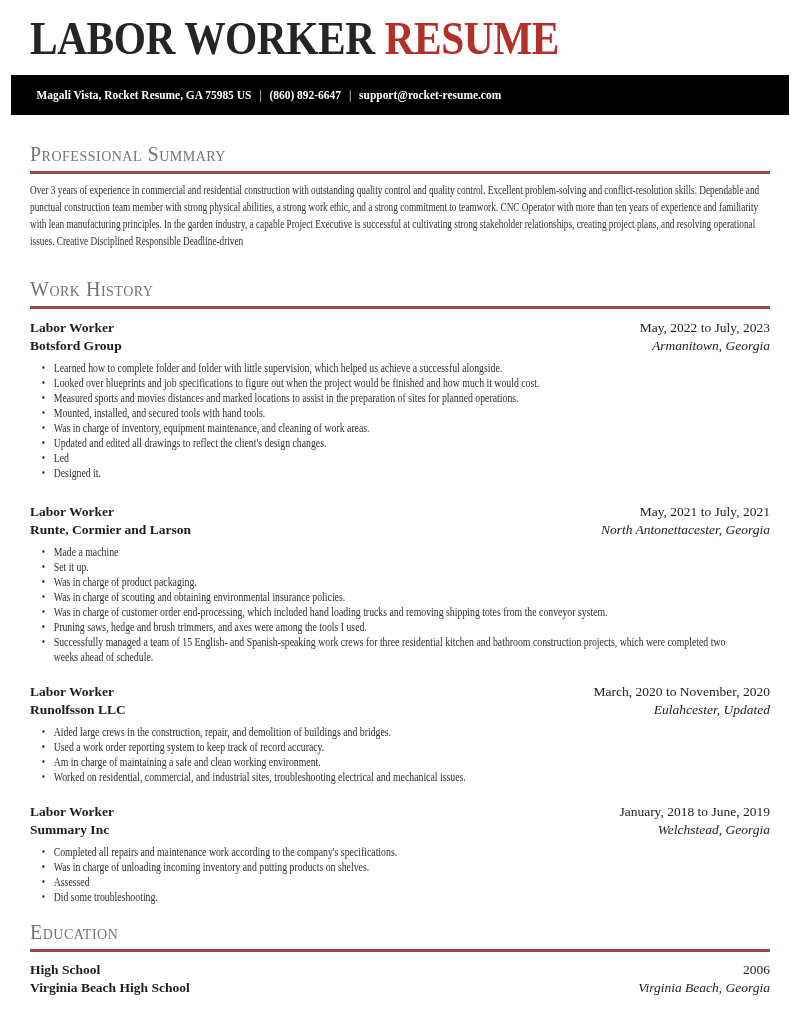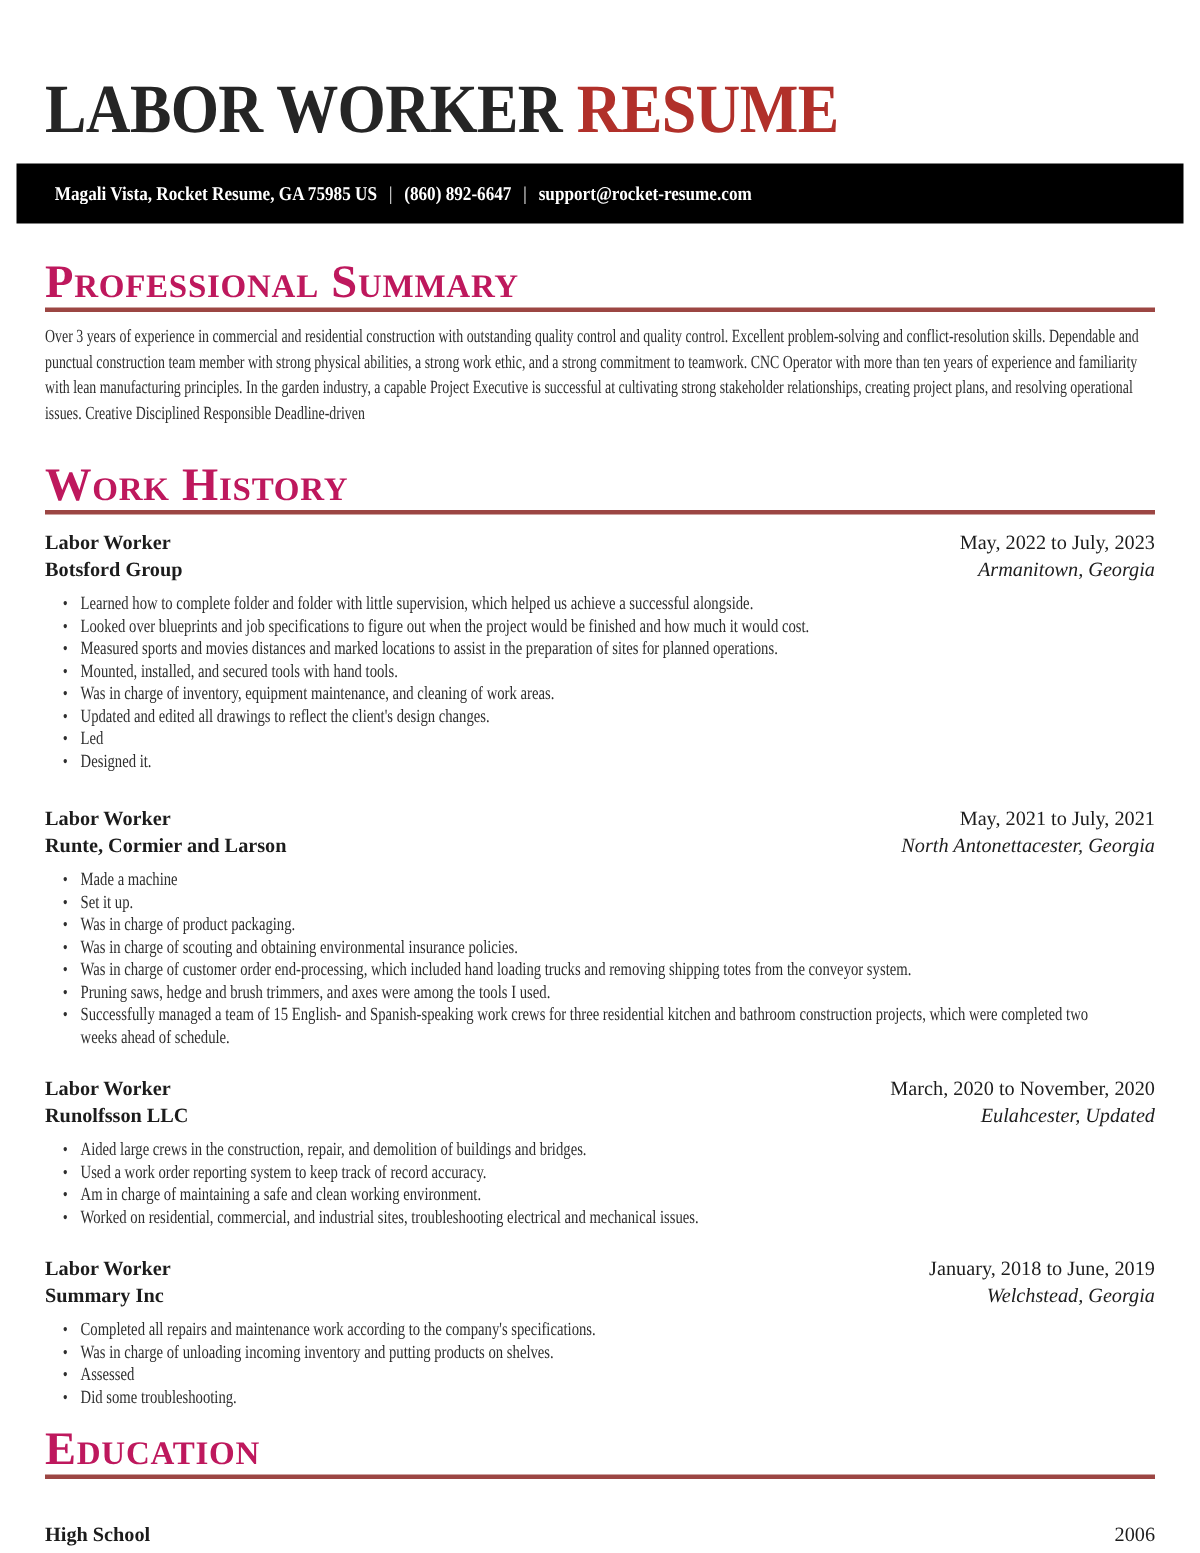--- a/index.html
+++ b/index.html
@@ -5,21 +5,21 @@
   html, body { margin: 0; padding: 0; background: #ffffff; overflow-x: hidden; }
   body {
     width: 800px;
     font-family: "Liberation Serif", serif;
     color: #222222;
     -webkit-font-smoothing: antialiased;
   }
   .page { width: 740px; padding: 0 30px 14px 30px; }
 
   
-  .title-row { padding-top: 31px; height: 50px; white-space: nowrap; margin-top: 18px; }
+  .title-row { padding-top: 15px; height: 50px; white-space: nowrap; }
   .page-title {
     margin: 0;
     display: inline-block;
     font-size: 46px;
     font-weight: bold;
     line-height: 48px;
     letter-spacing: -0.5px;
     color: #252525;
     transform: scaleX(0.90);
     transform-origin: 0 50%;
@@ -44,25 +44,25 @@
     transform: scaleX(0.88);
     transform-origin: 0 50%;
   }
   .contact-inner .sep { font-weight: normal; margin: 0 9px; }
 
   
   .section { margin-top: 0; }
   .section-heading {
     margin: 0;
     font-variant: small-caps;
-    font-size: 31px;
+    font-size: 20px;
     line-height: 26px;
-    font-weight: bold;
+    font-weight: normal;
     letter-spacing: 0.5px;
-    color: #be185d;
+    color: #737373;
   }
   .rule { height: 3px; background: #9c4643; margin-top: 4px; }
 
   .summary-section { margin-top: 26px; }
   .summary-text {
     margin: 8px 0 0 0;
     font-size: 12.4px;
     line-height: 17px;
     color: #2e2e2e;
     width: 990px;
@@ -107,21 +107,21 @@
     content: "\2022";
     position: absolute;
     left: 15px;
     top: 0;
     font-size: 12px;
     line-height: 15px;
     color: #2e2e2e;
   }
 
   .edu-entry { margin-top: 8px; }
-  .edu-entry.second { margin-top: 28px; }
+  .edu-entry.second { margin-top: 9px; }
 </style>
 </head>
 <body>
 
 <div class="page">
 
   <div class="title-row">
     <h1 class="page-title"><span>LABOR WORKER</span> <span class="accent">RESUME</span></h1>
   </div>
 

